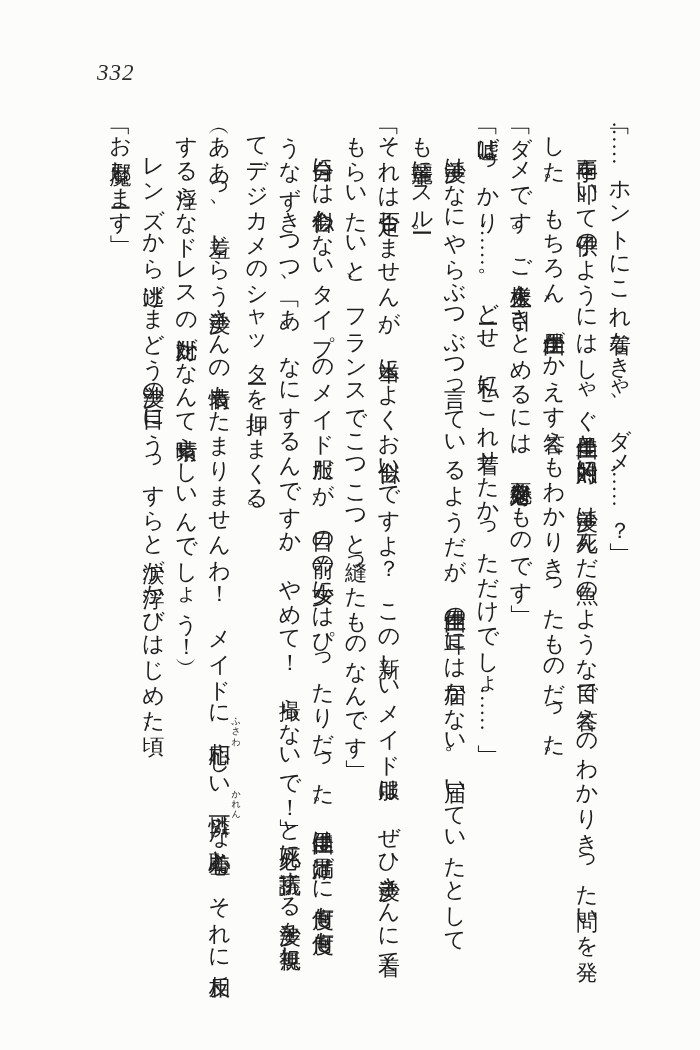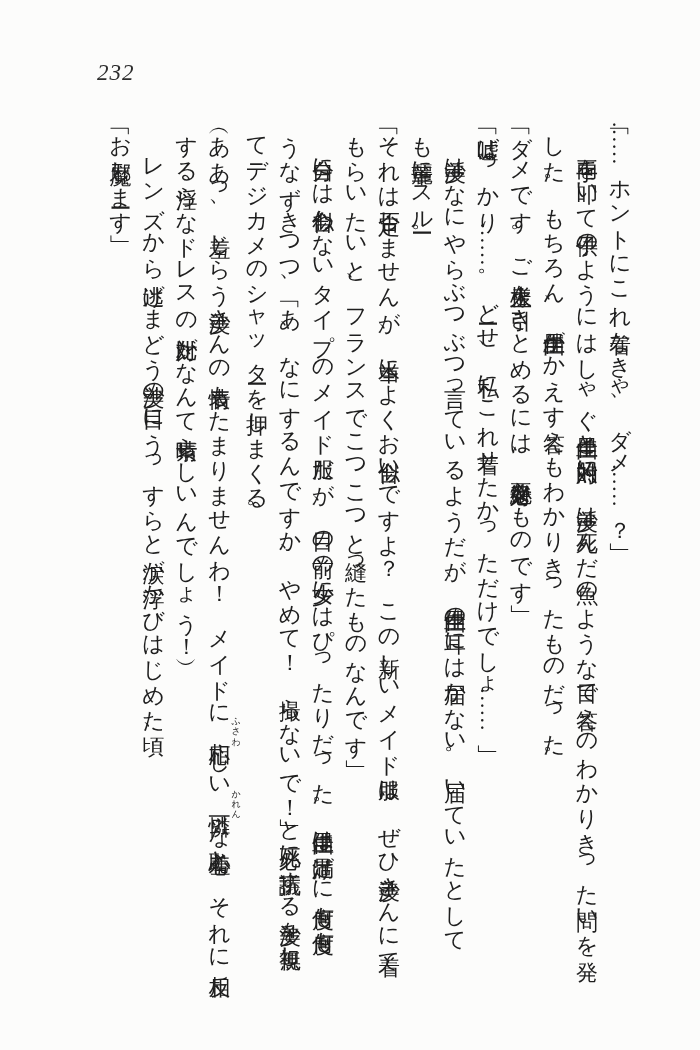--- a/index.html
+++ b/index.html
@@ -51,21 +51,21 @@
     font-size: 9px;
     line-height: 1;
     letter-spacing: 0;
     color: #1e1e1e;
   }
 </style>
 </head>
 <body>
 
 <div class="book-page">
-  <div class="page-number">232</div>
+  <div class="page-number">332</div>
 
   <div class="text-block">
       <p>「……ホントにこれ着なきゃ、ダメ……？」</p>
       <p class="indent">両手を叩いて子供のようにはしゃぐ由佳里と対照的に、美沙は死んだ魚のような目で答えのわかりきった問いを発した。もちろん、由佳里がかえす答えもわかりきったものだった。</p>
       <p>「ダメです。ご主人様を引きとめるには、絶対必要なものです」</p>
       <p>「嘘ばっかり……。どーせ、私にこれ着せたかっただけでしょ……」</p>
       <p class="indent">美沙はなにやらぶつぶつ言っているようだが、由佳里の耳には届かない。届いていたとしても華麗にスルー。</p>
       <p>「それは否定しませんが、本当によくお似合いですよ？　この新しいメイド服は、ぜひ美沙さんに着てもらいたいと、フランスでこつこつと縫ったものなんです」</p>
       <p class="indent">自分には似合わないタイプのメイド服だが、目の前の少女にはぴったりだった。由佳里は満足げに何度も何度もうなずきつつ、「あ、なにするんですか、やめて！　撮らないで！」と必死に抗議する美沙を無視してデジカメのシャッターを押しまくる。</p>
       <p>（ああっ、羞じらう美沙さんの表情もたまりませんわ！　メイドに<ruby>相応<rt>ふさわ</rt></ruby>しい<ruby>可憐<rt>かれん</rt></ruby>な羞恥心と、それに相反する淫らなドレスの対比がなんて素晴らしいんでしょう！）</p>

